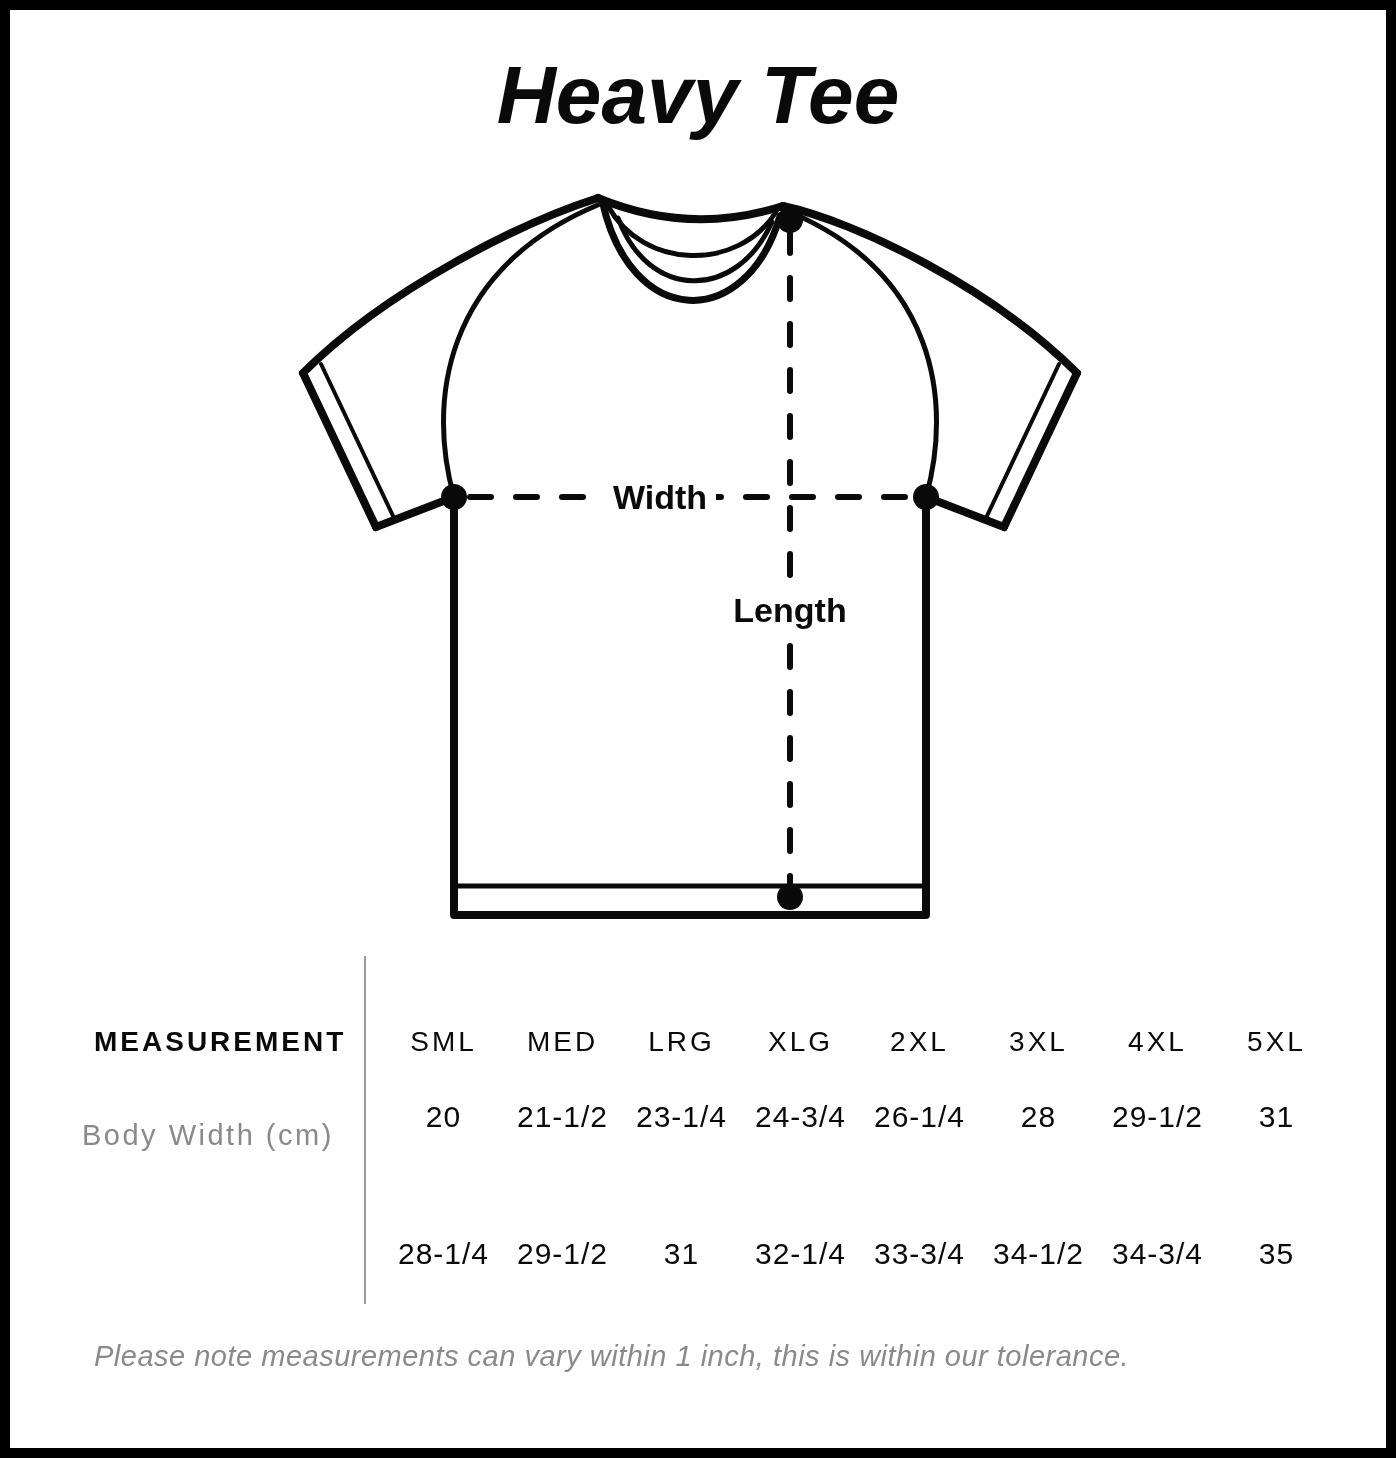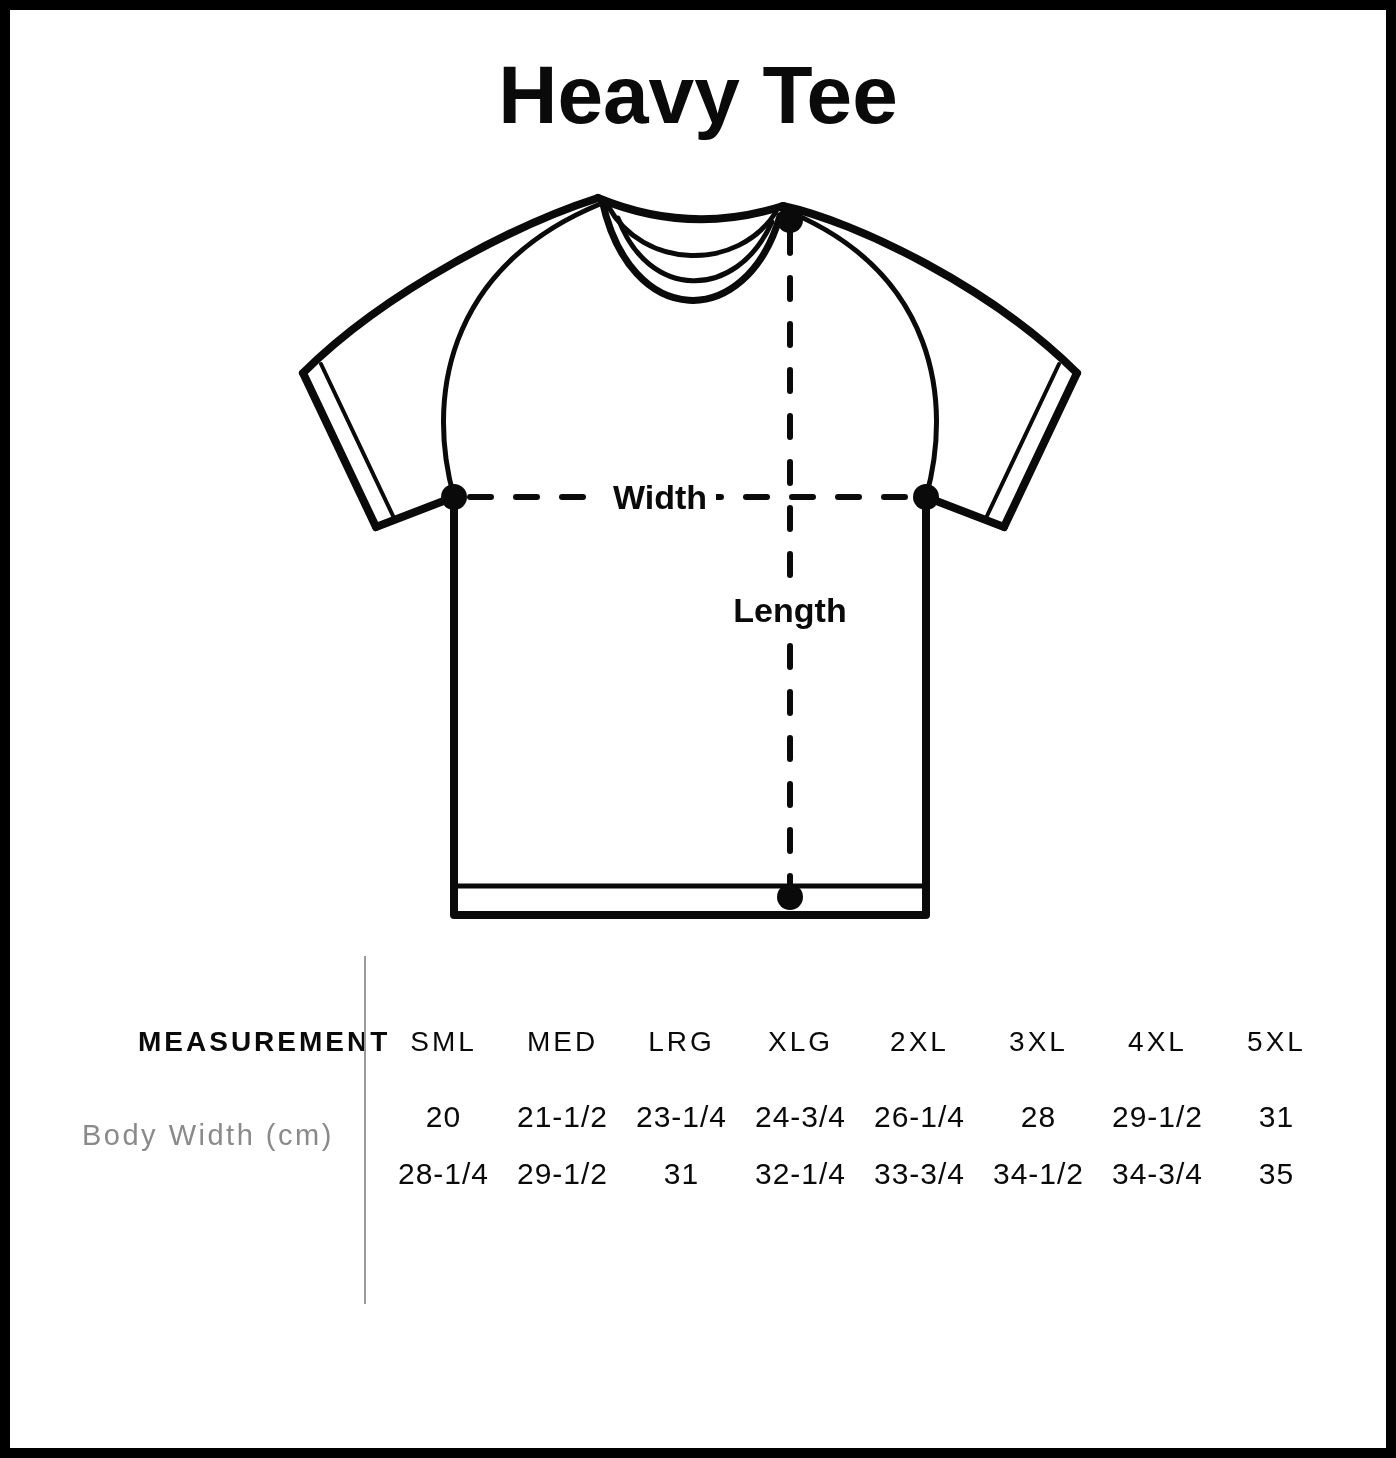--- a/index.html
+++ b/index.html
@@ -5,34 +5,34 @@
   :root { --text:#0a0a0a; --muted:#8a8a8a; --divider:#9b9b9b; --bg:#ffffff; --frame:#000000; }
   html, body { margin:0; padding:0; background:#ffffff; }
   .page {
     position:relative; width:1396px; height:1458px;
     background:var(--bg); color:var(--text);
     font-family:"Liberation Sans", sans-serif; overflow:hidden;
   }
   .frame { position:absolute; inset:0; border:10px solid var(--frame); pointer-events:none; z-index:10; }
   .title {
     position:absolute; top:50px; left:0; width:100%; margin:0;
-    text-align:center; font-size:82px; font-weight:700; line-height:1.1; letter-spacing:0;
+    text-align:center; font-size:82px; font-weight:700; line-height:1.1; letter-spacing:0;font-style:italic;
   }
   .shirt { position:absolute; left:278px; top:170px; color:var(--text); }
   .shirt text { font-family:"Liberation Sans", sans-serif; font-weight:700; font-size:34px; fill:currentColor; }
-  .measure-head { position:absolute; left:94px; top:1026px; font-size:28px; font-weight:700; letter-spacing:3px;margin-left:44px; }
+  .measure-head { position:absolute; left:94px; top:1026px; font-size:28px; font-weight:700; letter-spacing:3px; }
   .row-label { position:absolute; left:82px; font-size:29px; letter-spacing:2.5px; color:var(--muted); }
   .row-label.r1 { top:1119px; }
   .row-label.r2 { top:1212px; }
   .size-row { position:absolute; left:384px; width:952px; display:flex; }
   .size-row .cell { flex:1 1 0; text-align:center; font-size:30px; letter-spacing:1px; white-space:nowrap; }
   .size-row.head-row { top:1026px; }
   .size-row.head-row .cell { font-size:28px; font-weight:400; letter-spacing:3px; }
   .size-row.values-1 { top:1100px; }
-  .size-row.values-2 { top:1157px;justify-content:center; }
+  .size-row.values-2 { top:1237px;justify-content:center; }
   .divider { position:absolute; left:364px; top:956px; width:2px; height:348px; background:var(--divider); }
   .footnote {
     position:absolute; left:94px; top:1340px; font-size:29px; font-style:italic;
     color:var(--muted); letter-spacing:0.5px;
   }
 </style>
 </head>
 <body>
 
 <div class="page">
@@ -112,13 +112,14 @@
     <div class="cell">28-1/4</div>
     <div class="cell">29-1/2</div>
     <div class="cell">31</div>
     <div class="cell">32-1/4</div>
     <div class="cell">33-3/4</div>
     <div class="cell">34-1/2</div>
     <div class="cell">34-3/4</div>
     <div class="cell">35</div>
   </div>
 
+  <div class="footnote">Please note measurements can vary within 1 inch, this is within our tolerance.</div>
 </div>
 
 </body></html>

